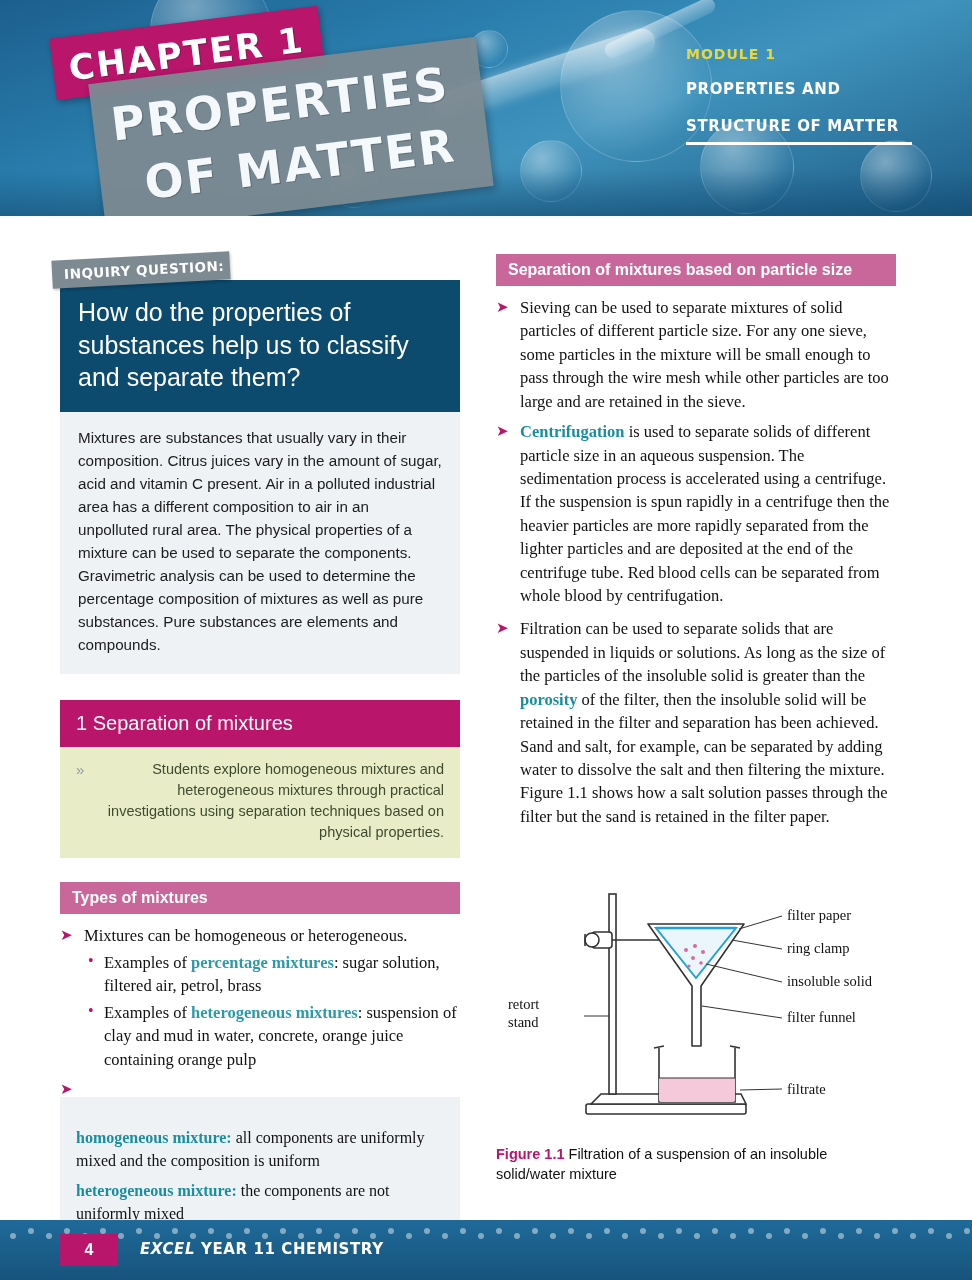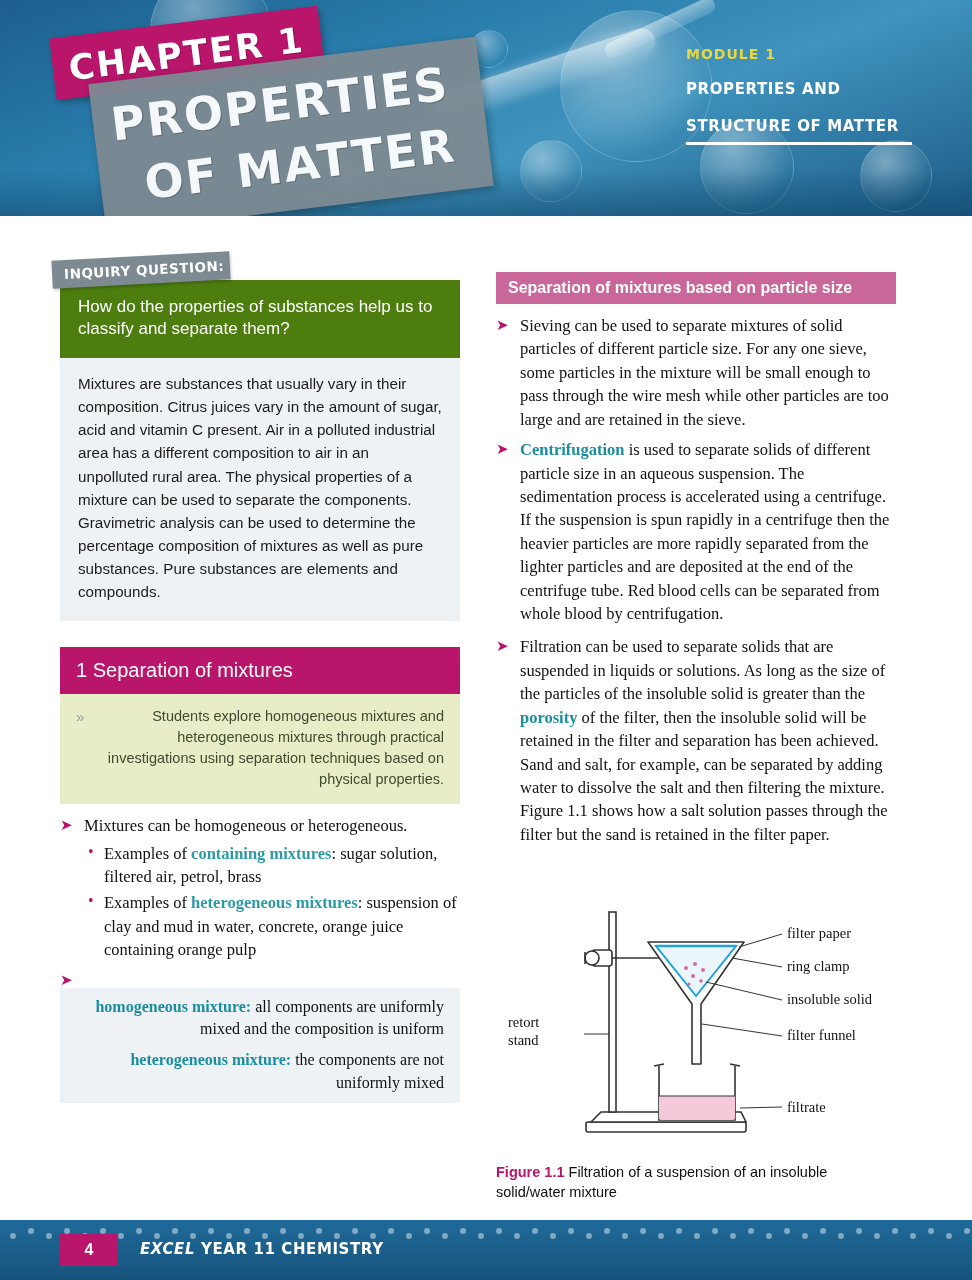--- a/index.html
+++ b/index.html
@@ -81,33 +81,33 @@
   }
   .module-rule{
     margin-top:6px;height:3px;width:226px;background:#ffffff;
   }
 
   
   .page{
     position:absolute;top:216px;left:0;width:972px;height:1004px;
   }
   .col-left{position:absolute;left:60px;top:40px;width:400px;}
-  .col-right{position:absolute;left:496px;top:56px;width:400px;}
+  .col-right{position:absolute;left:496px;top:38px;width:400px;}
 
   
   .inquiry-tab{
     position:relative;left:-8px;width:178px;height:28px;background:#7d8a92;
     transform:rotate(-3deg);box-shadow:1px 2px 3px rgba(0,0,0,.2);
   }
   .inquiry-tab span{
     display:block;color:#fff;font-size:13.5px;font-weight:bold;letter-spacing:.5px;
     padding:6px 0 0 12px;font-family:"DejaVu Sans", sans-serif;
   }
   .inquiry-q{
-    background:#4d7c0f;color:#ffffff;font-size:17px;line-height:1.3;
+    background:#0c4a6e;color:#ffffff;font-size:25px;line-height:1.3;
     padding:16px 18px 18px 18px;margin-top:-4px;
   }
   .inquiry-body{
     background:#eef2f5;color:#1c1c1c;font-size:15.2px;line-height:1.52;
     padding:14px 18px 18px 18px;
   }
 
   .section-bar{
     background:#b8156b;color:#fff;font-size:20px;padding:12px 16px;margin-top:26px;
   }
@@ -134,22 +134,22 @@
   }
   ul.dot{list-style:none;margin:4px 0 4px 0;padding:0;}
   ul.dot > li{position:relative;padding-left:20px;margin-bottom:3px;}
   ul.dot > li .dt{
     position:absolute;left:4px;top:2px;color:#b8156b;font-size:16px;line-height:1;
   }
   .term{color:#2d9aa8;font-weight:bold;}
   .term-b{color:#1a8ea0;font-weight:bold;}
 
   .glossary{
-    background:#eef2f5;padding:8px 16px;margin-top:26px;
-    font-family:"Liberation Serif", serif;font-size:16px;line-height:1.42;color:#111;text-align:right;
+    background:#eef2f5;padding:30px 16px;margin-top:26px;
+    font-family:"Liberation Serif", serif;font-size:16px;line-height:1.42;color:#111;
   }
   .glossary .gt{color:#1a8ea0;font-weight:bold;}
 
   
   .figure{position:relative;margin-top:18px;height:290px;}
   .fig-caption{
     margin-top:8px;font-family:"Liberation Sans", sans-serif;font-size:14.5px;
     line-height:1.38;color:#111;
   }
   .fig-caption b{color:#b8156b;}
@@ -218,29 +218,30 @@
     <div class="inquiry-q">How do the properties of substances help us to classify and separate them?</div>
     <div class="inquiry-body">Mixtures are substances that usually vary in their composition. Citrus juices vary in the amount of sugar, acid and vitamin C present. Air in a polluted industrial area has a different composition to air in an unpolluted rural area. The physical properties of a mixture can be used to separate the components. Gravimetric analysis can be used to determine the percentage composition of mixtures as well as pure substances. Pure substances are elements and compounds.</div>
 
     <div class="section-bar">1 Separation of mixtures</div>
 
     <div class="outcome">
       <div class="chev">»</div>
       <p>Students explore homogeneous mixtures and heterogeneous mixtures through practical investigations using separation techniques based on physical properties.</p>
     </div>
 
+    <div class="subhead">Types of mixtures</div>
 
     <ul class="arrow serif">
       <li>
         <span class="ar">➤</span>
         <span>Mixtures can be homogeneous or heterogeneous.</span>
         <ul class="dot">
           <li>
             <span class="dt">•</span>
-            <span>Examples of </span><span class="term">containing mixtures</span><span>: sugar solution, filtered air, petrol, brass</span>
+            <span>Examples of </span><span class="term">percentage mixtures</span><span>: sugar solution, filtered air, petrol, brass</span>
           </li>
           <li>
             <span class="dt">•</span>
             <span>Examples of </span><span class="term">heterogeneous mixtures</span><span>: suspension of clay and mud in water, concrete, orange juice containing orange pulp</span>
           </li>
         </ul>
       </li>
       <li>
         <span class="ar">➤</span>
       </li>

